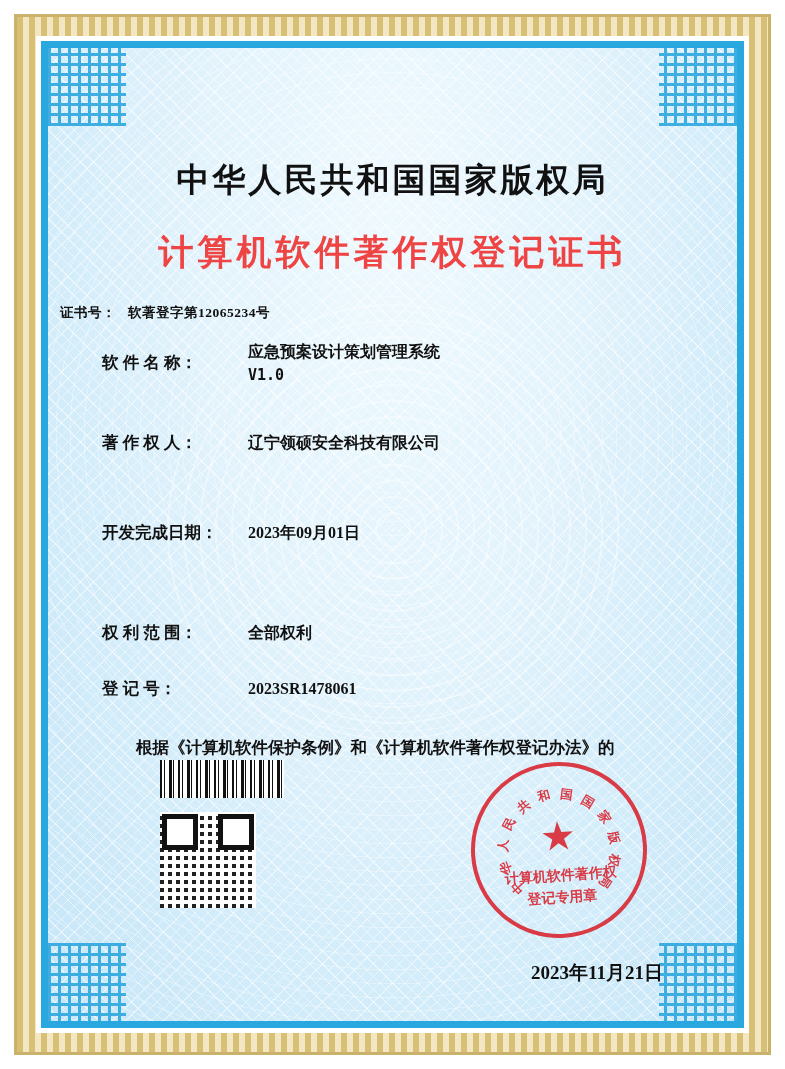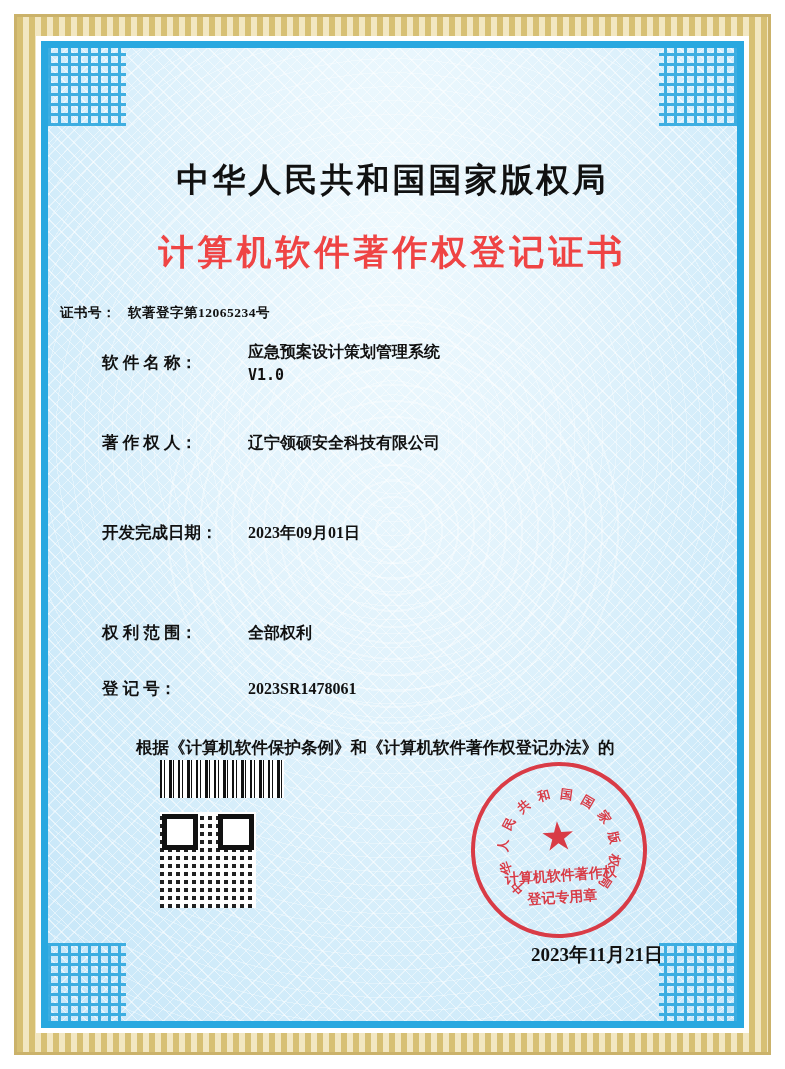--- a/index.html
+++ b/index.html
@@ -234,21 +234,21 @@
     font-size: 14px;
     font-weight: 700;
     font-family: "DejaVu Sans", sans-serif;
   }
   .seal .line1 { top: 60%; }
   .seal .line2 { top: 73%; }
 
   .issue-date {
     position: absolute;
     right: 62px;
-    top: 882px;
+    top: 900px;
     font-size: 19px;
     font-weight: 700;
     color: #111;
   }
 </style>
 </head>
 <body>
 
 <div class="page">
   <div class="border-outer"></div>

